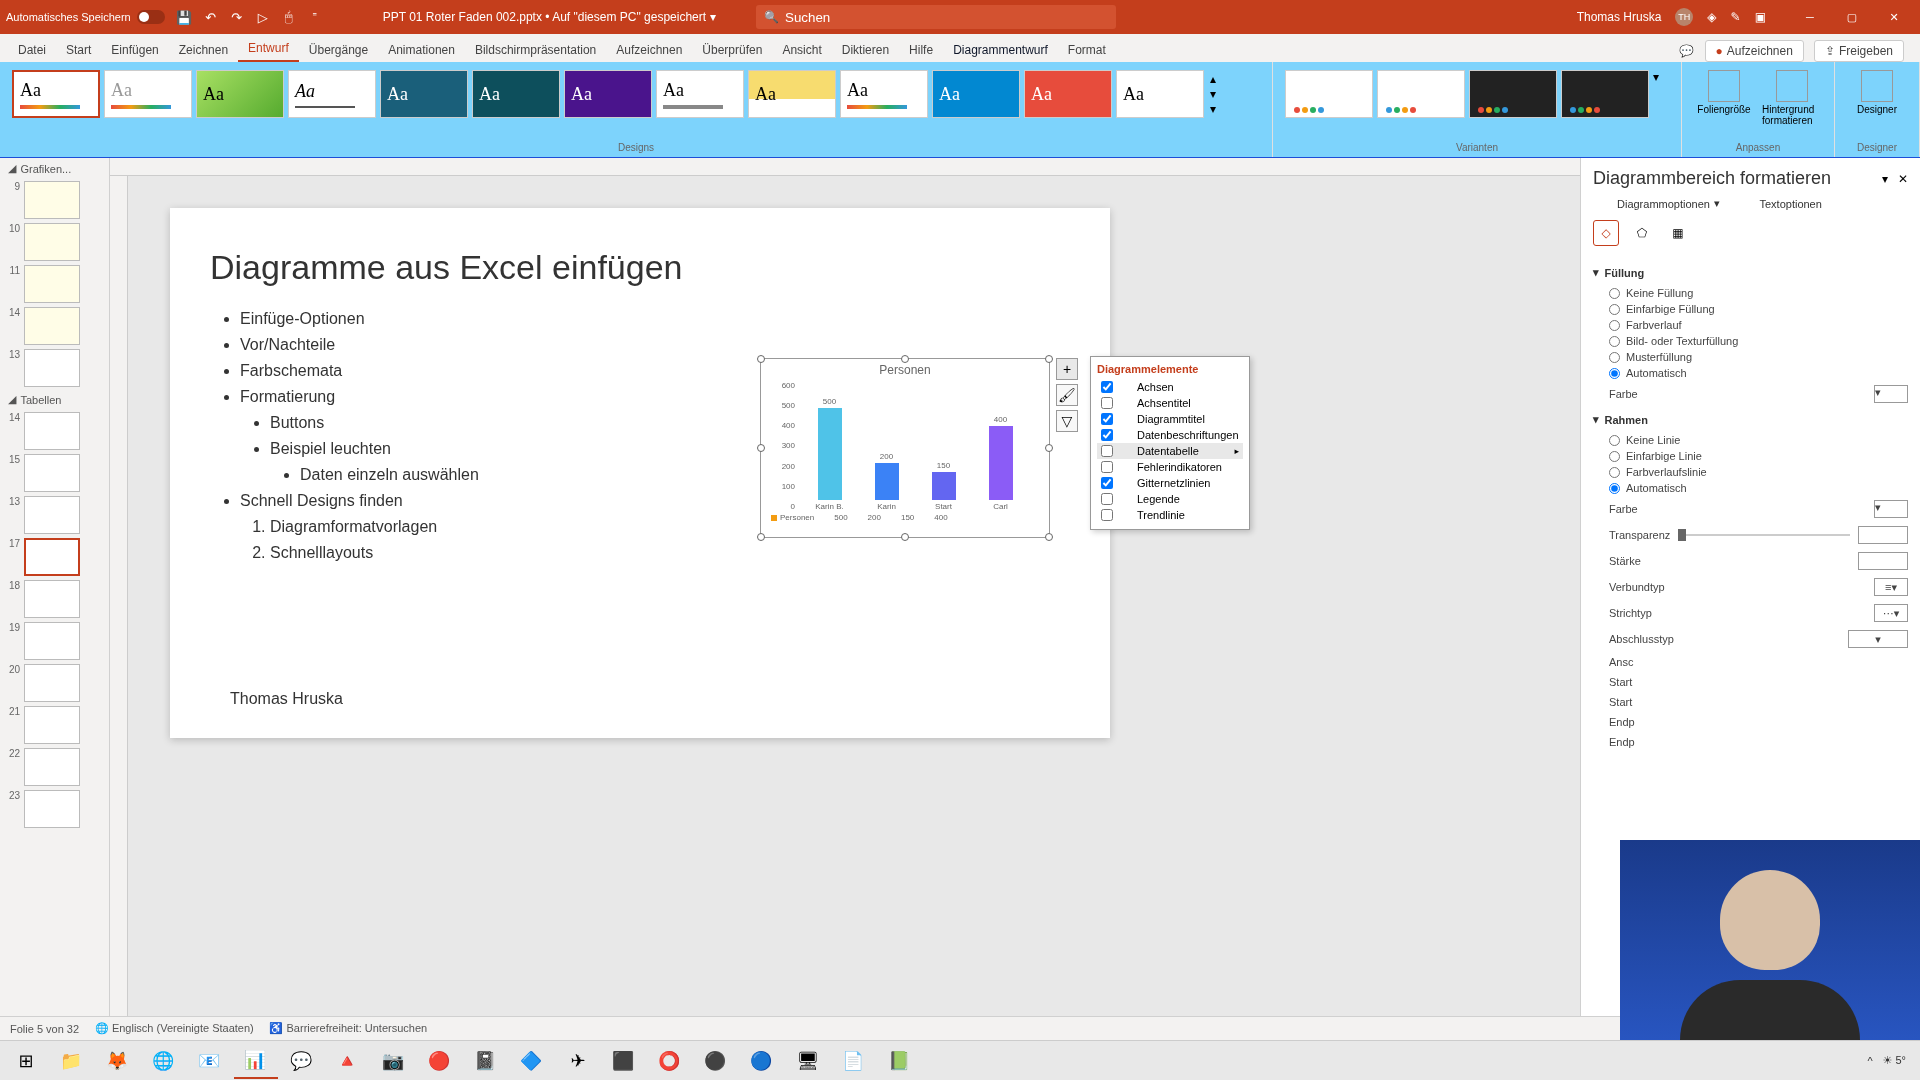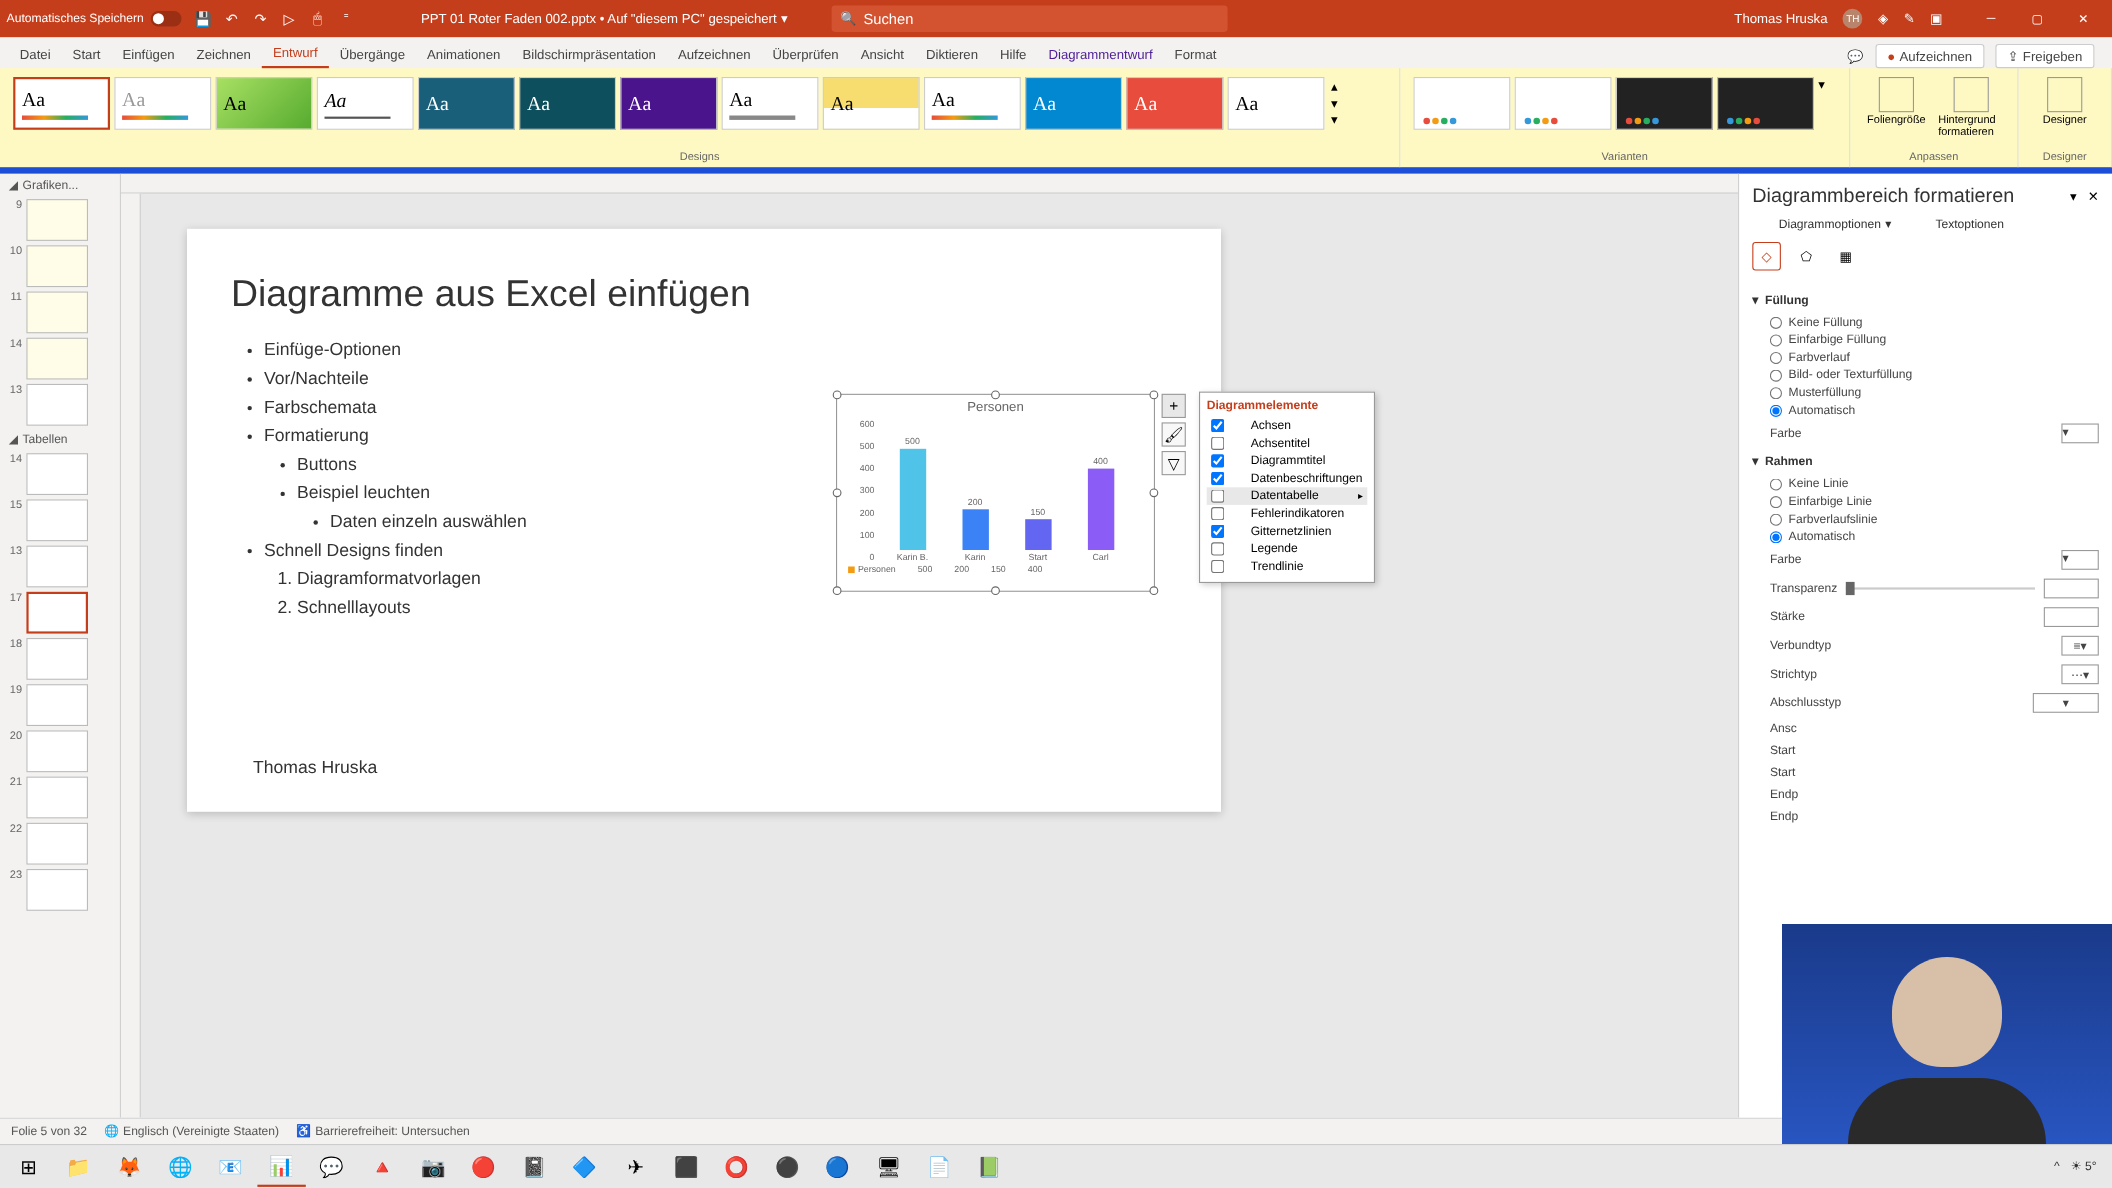--- a/index.html
+++ b/index.html
@@ -18,26 +18,26 @@
 .titlebar .search input::placeholder { color: white; }
 .titlebar .right { margin-left: auto; display: flex; align-items: center; gap: 14px; }
 .avatar-badge { width: 18px; height: 18px; background: #b8846b; border-radius: 50%; display: flex; align-items: center; justify-content: center; font-size: 9px; }
 .win-controls { display: flex; gap: 2px; margin-left: 10px; }
 .win-btn { width: 40px; height: 28px; display: flex; align-items: center; justify-content: center; font-size: 11px; }
 
 
 .ribbon-tabs { background: #f3f2f1; height: 28px; display: flex; align-items: end; padding-left: 8px; color: #444; }
 .ribbon-tabs .tab { padding: 5px 10px; font-size: 12px; cursor: pointer; }
 .ribbon-tabs .tab.active { border-bottom: 2px solid #c43e1c; color: #c43e1c; }
-.ribbon-tabs .tab.context { color: #4c1d95; }
+.ribbon-tabs .tab.context { color: #0f172a; }
 .ribbon-right { margin-left: auto; display: flex; gap: 10px; align-items: center; padding-right: 16px; }
 .ribbon-btn { border: 1px solid #ccc; padding: 3px 10px; border-radius: 3px; font-size: 12px; display: flex; align-items: center; gap: 4px; background: white; }
 
 
-.ribbon-content { background: #fef9c3; height: 96px; display: flex; border-bottom: 6px solid #1d4ed8; }
+.ribbon-content { background: #7dd3fc; height: 96px; display: flex; border-bottom: 1px solid #1d4ed8; }
 .ribbon-group { border-right: 1px solid #e0e0e0; padding: 4px 8px; display: flex; flex-direction: column; }
 .ribbon-group-label { font-size: 10px; color: #666; text-align: center; margin-top: auto; padding-top: 2px; }
 .designs-gallery { display: flex; gap: 4px; padding: 4px; }
 .design-thumb { width: 88px; height: 48px; border: 1px solid #ccc; background: white; display: flex; flex-direction: column; justify-content: center; align-items: flex-start; padding: 4px 6px; position: relative; }
 .design-thumb.selected { border: 2px solid #c43e1c; }
 .design-thumb .aa { font-size: 18px; font-family: Georgia, serif; }
 .design-thumb .bar { height: 4px; width: 60px; margin-top: 4px; }
 .variants-gallery { display: flex; gap: 4px; padding: 4px; }
 .variant-thumb { width: 88px; height: 48px; border: 1px solid #ccc; background: white; position: relative; }
 .variant-thumb .dots { position: absolute; bottom: 4px; left: 8px; display: flex; gap: 2px; }

